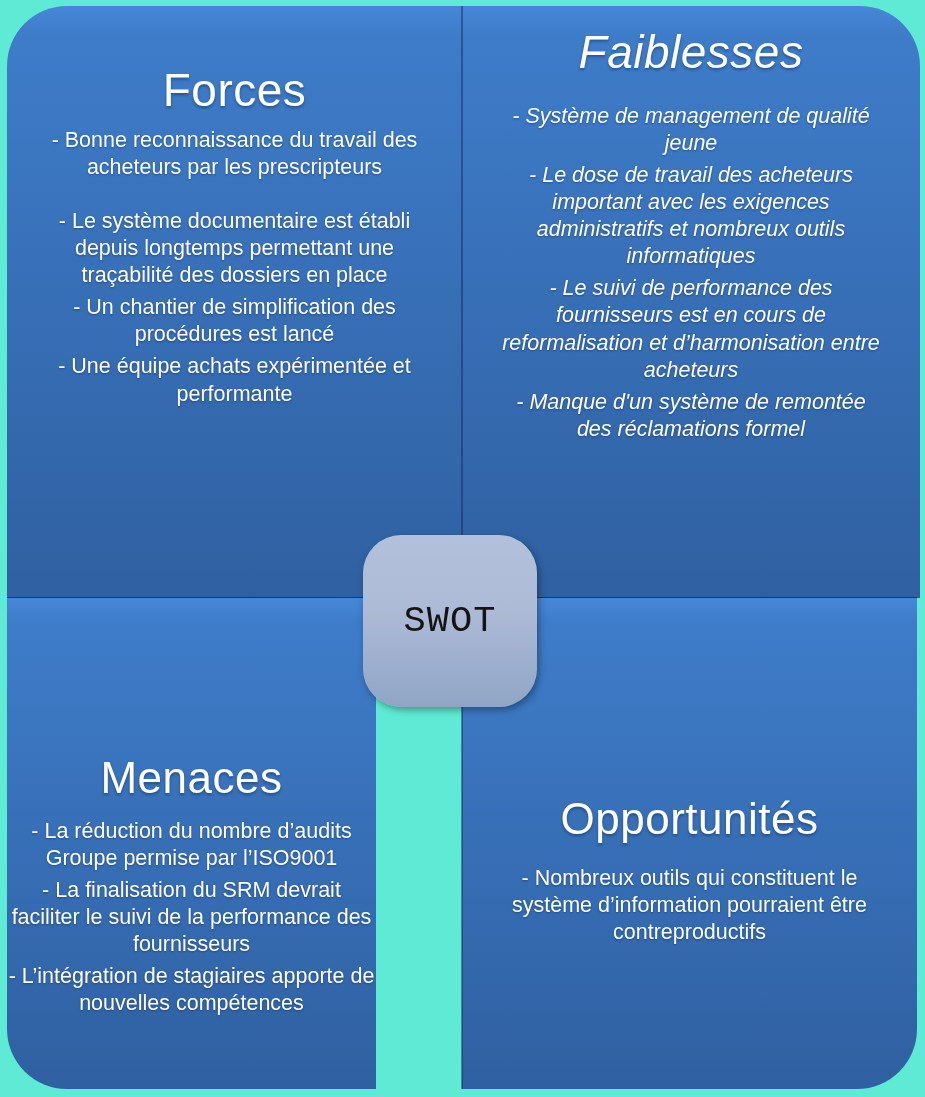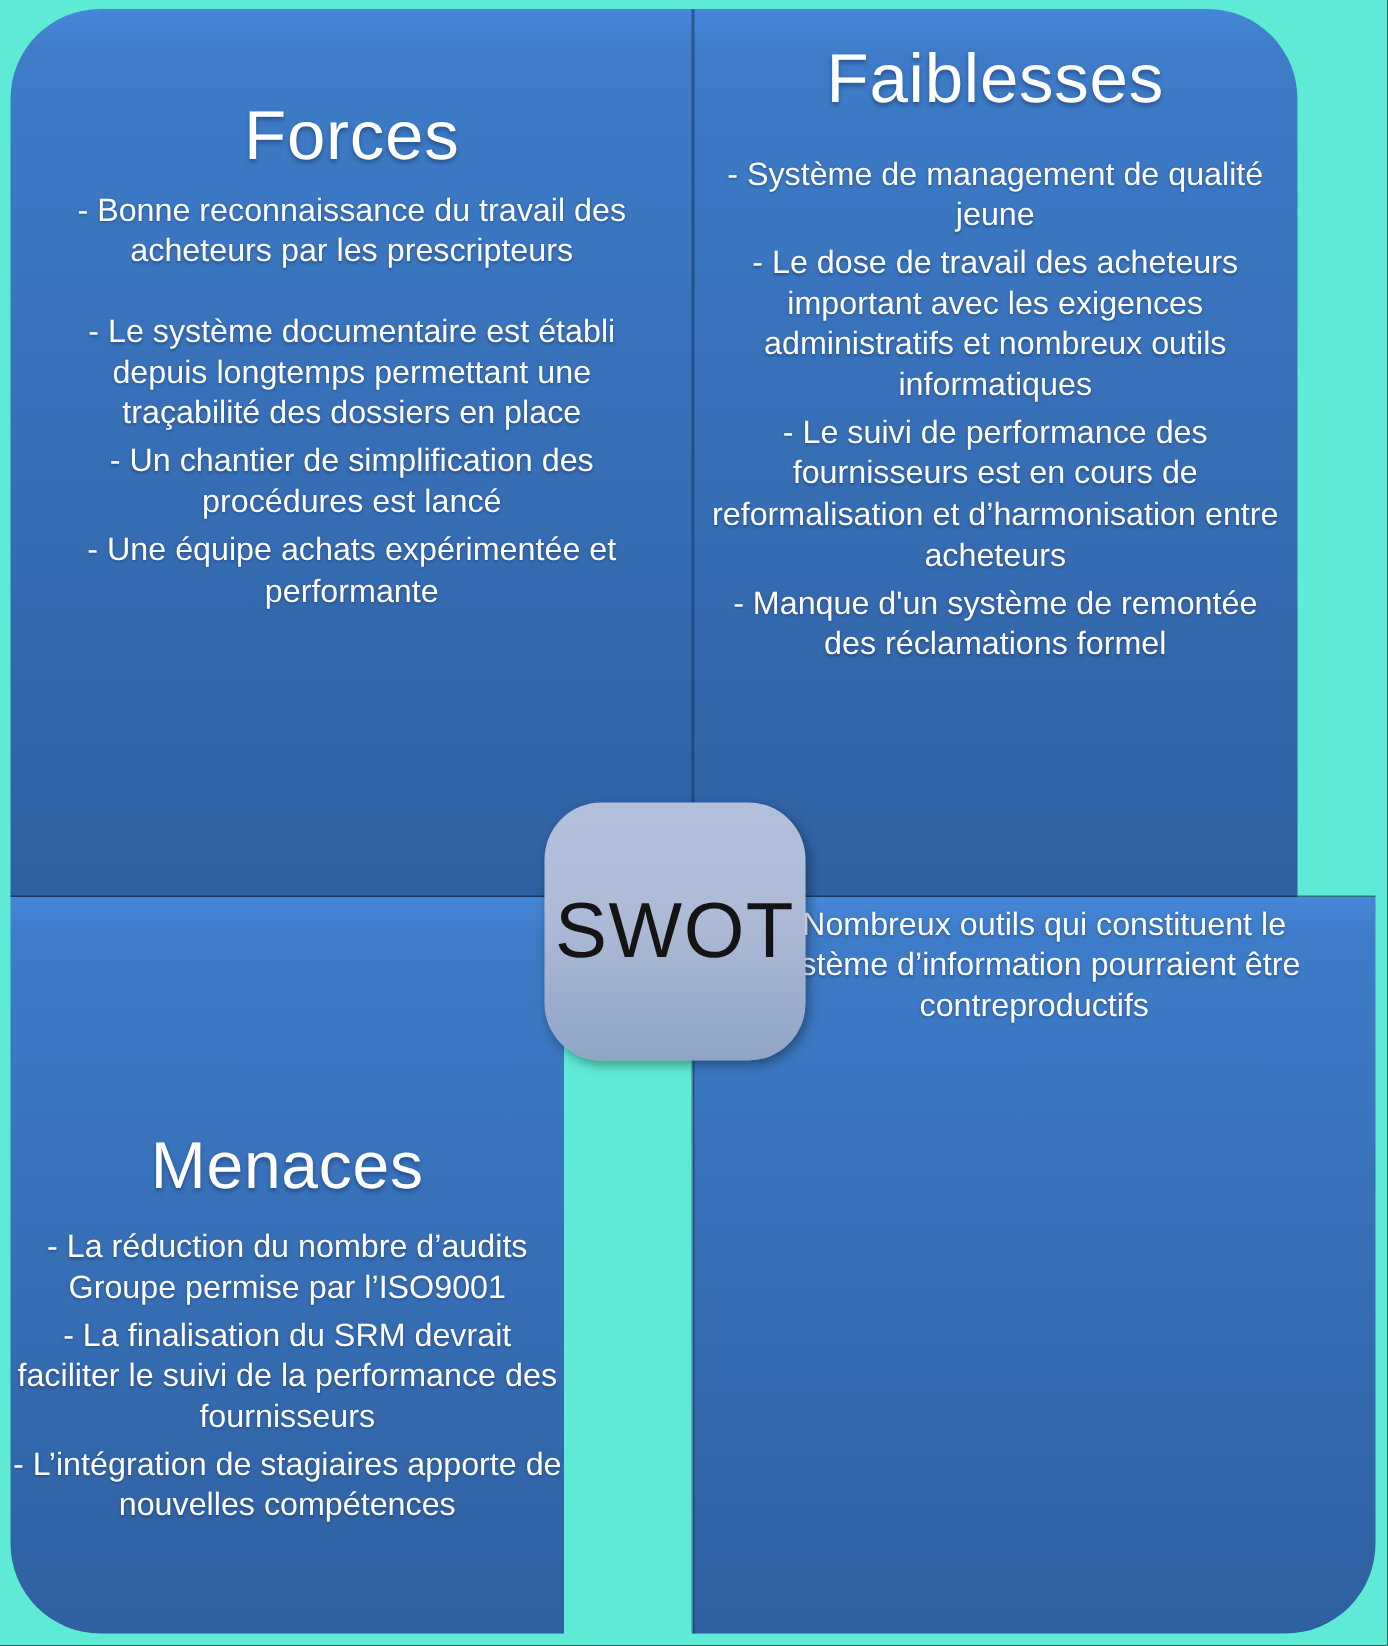--- a/index.html
+++ b/index.html
@@ -17,21 +17,21 @@
     font-family: "Liberation Sans", "DejaVu Sans", sans-serif;
   }
   .card {
     position: absolute;
     box-sizing: border-box;
     background: linear-gradient(180deg, #4687d8 0%, #3e7cc9 5%, #2f60a1 100%);
     color: #ffffff;
     text-align: center;
   }
   .card-tl { left: 7px;   top: 6px;   width: 455px; height: 592px; border-radius: 60px 0 0 0; }
-  .card-tr { left: 462px; top: 6px;   width: 403px; height: 592px; border-radius: 0 60px 0 0; }
+  .card-tr { left: 462px; top: 6px;   width: 458px; height: 592px; border-radius: 0 60px 0 0; font-style: italic; }
   .card-bl { left: 7px;   top: 598px; width: 369px; height: 491px; border-radius: 0 0 0 60px; }
   .card-br { left: 462px; top: 598px; width: 455px; height: 491px; border-radius: 0 0 60px 0; }
 
   .q-title {
     margin: 0;
     font-weight: 400;
     color: #ffffff;
     text-shadow: 0 2px 3px rgba(15, 35, 70, 0.45);
     letter-spacing: 0.5px;
   }
@@ -80,23 +80,24 @@
     width: 174px;
     height: 172px;
     border-radius: 38px;
     background: linear-gradient(180deg, #b3c0db 0%, #aebbd7 42%, #90a5c6 100%);
     box-shadow: 2px 3px 7px rgba(0, 0, 0, 0.35);
     display: flex;
     align-items: center;
     justify-content: center;
   }
   .badge span {
-    font-size: 52px;
+    font-size: 37px;
     color: #141414;
     letter-spacing: 1px;
+    font-family: Liberation Mono, monospace;
   }
 </style>
 </head>
 <body>
 
 <div class="canvas">
 
   <section class="card card-tl">
     <h2 class="q-title t-lg">Forces</h2>
     <p class="item w400">- Bonne reconnaissance du travail des acheteurs par les prescripteurs</p>
@@ -114,20 +115,21 @@
   </section>
 
   <section class="card card-bl">
     <h2 class="q-title t-md">Menaces</h2>
     <p class="item w370">- La réduction du nombre d’audits Groupe permise par l’ISO9001</p>
     <p class="item w415">- La finalisation du SRM devrait faciliter le suivi de la performance des fournisseurs</p>
     <p class="item w400">- L’intégration de stagiaires apporte de nouvelles compétences</p>
   </section>
 
   <section class="card card-br">
+    <h2 class="q-title t-md">Opportunités</h2>
     <p class="item w400">- Nombreux outils qui constituent le système d’information pourraient être contreproductifs</p>
   </section>
 
   <div class="divider-v"></div>
   <div class="divider-h"></div>
 
   <div class="badge">
     <span>SWOT</span>
   </div>
 

